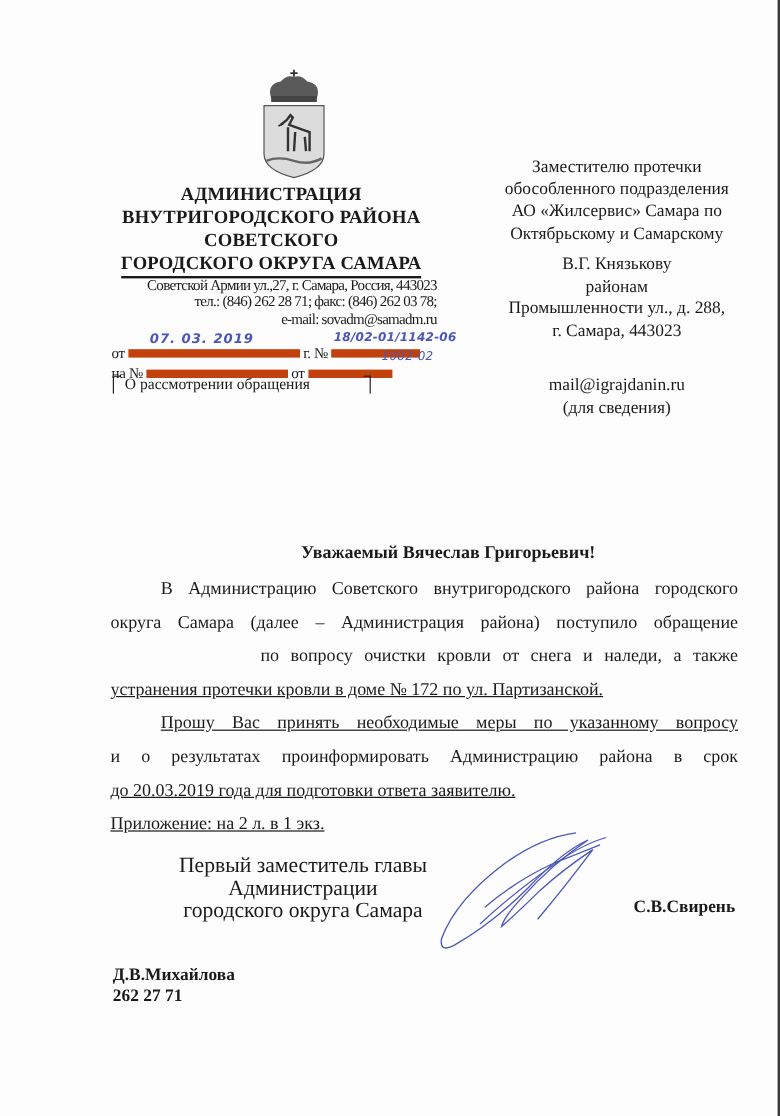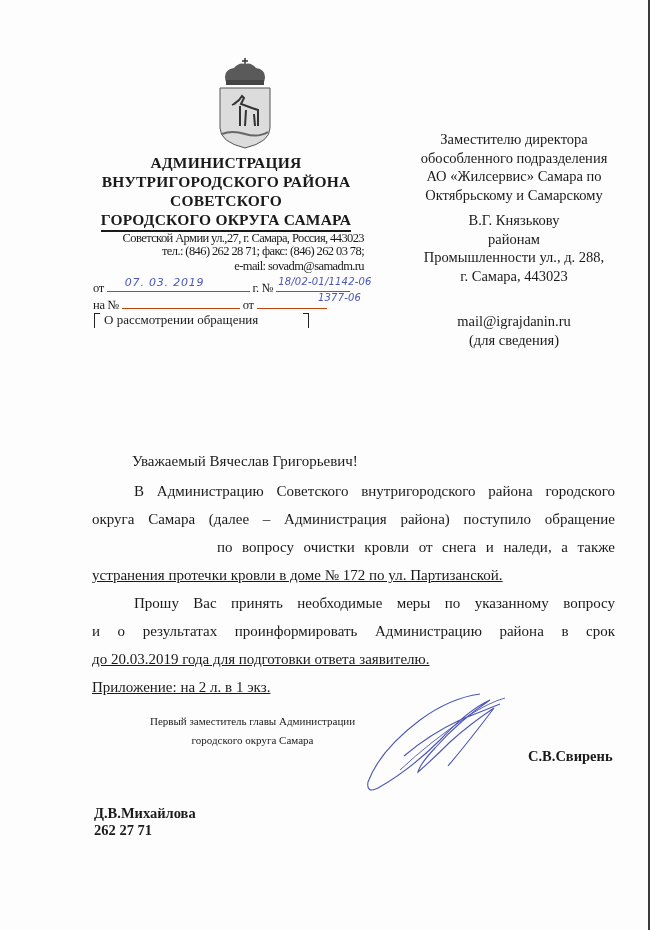--- a/index.html
+++ b/index.html
@@ -5,30 +5,30 @@
   html, body { margin:0; padding:0; }
   body { width:650px; height:930px; background:#fdfdfd; position:relative; overflow:hidden;
          font-family:"Liberation Serif","DejaVu Serif",serif; color:#1a1a1a; }
   .edge-right { position:absolute; right:0; top:0; width:2px; height:930px; background:#3a3a3a; }
   .abs { position:absolute; }
   .crest { left:212px; top:58px; width:66px; height:92px; }
   .org { left:88px; width:276px; text-align:center; font-weight:bold; font-size:15.5px; line-height:19px; letter-spacing:0.2px; }
   .org .u { border-bottom:2px solid #1a1a1a; display:inline-block; padding-bottom:1px; }
   .contact { left:88px; width:276px; text-align:right; font-size:12.5px; line-height:12.5px; letter-spacing:-0.6px; }
   .field { font-size:12.5px; letter-spacing:-0.3px; }
-  .uline { border-bottom:1px solid #c2410c; display:inline-block; height:12px; vertical-align:baseline; }
+  .uline { border-bottom:7px solid #c2410c; display:inline-block; height:12px; vertical-align:baseline;font-weight:bold; }
   .hand { font-family:"DejaVu Sans",sans-serif; font-style:italic; color:#4a56b8; font-size:11px; letter-spacing:0.8px; }
   .bracket-l { left:94px; top:313px; width:5px; height:14px; border-left:1px solid #222; border-top:1px solid #222; }
   .bracket-r { left:303px; top:313px; width:5px; height:14px; border-right:1px solid #222; border-top:1px solid #222; }
   .subject { left:104px; top:312px; font-size:13px; }
   .recipient { left:392px; width:244px; text-align:center; font-size:14.5px; line-height:18.5px; }
   .body-text { left:92px; width:523px; font-size:15px; }
   .para { text-align:justify; text-align-last:justify; line-height:28px; }
   .p-last { text-align:right; text-align-last:left;text-decoration:underline; }
-  .sign { font-size:11px; line-height:18.5px; text-align:center; }
+  .sign { font-size:18px; line-height:18.5px; text-align:center; }
   .small { font-size:14.5px; line-height:17px;font-weight:bold; }
 </style>
 </head>
 <body>
 
 <div class="edge-right"></div>
 
 <svg class="abs crest" viewBox="0 0 66 92">
   <line x1="33" y1="0" x2="33" y2="6" stroke="#333" stroke-width="1.5"></line>
   <line x1="30" y1="3" x2="36" y2="3" stroke="#333" stroke-width="1.5"></line>
@@ -56,53 +56,53 @@
 <div class="abs field" style="left:93px; top:279px;">
   <span>от</span>
   <span class="uline" style="width:143px; position:relative;">
     <span class="abs hand" style="left:18px; top:-3px;">07. 03. 2019</span>
   </span>
   <span>г. №</span>
   <span class="uline" style="width:74px; position:relative;">
     <span class="abs hand" style="left:2px; top:-3px; white-space:nowrap; font-size:10px; letter-spacing:0.2px;">18/02-01/1142-06</span>
   </span>
 </div>
-<div class="abs hand" style="left:318px; top:292px; font-size:10px; letter-spacing:0.2px;">1377-06</div>
+<div class="abs hand" style="left:318px; top:292px; font-size:10px; letter-spacing:0.2px;">1002-02</div>
 
 <div class="abs field" style="left:93px; top:296px;">
   <span>на №</span>
   <span class="uline" style="width:118px;"></span>
   <span>от</span>
   <span class="uline" style="width:70px;"></span>
 </div>
 
 <div class="abs bracket-l"></div>
 <div class="abs bracket-r"></div>
 <div class="abs subject">О рассмотрении обращения</div>
 
 <div class="abs recipient" style="top:130px;">
-  <div>Заместителю директора</div>
+  <div>Заместителю протечки</div>
   <div>обособленного подразделения</div>
   <div>АО «Жилсервис» Самара по</div>
   <div>Октябрьскому и Самарскому</div>
   <div style="margin-top:7px;">В.Г. Князькову</div>
   <div>районам</div>
   <div>Промышленности ул., д. 288,</div>
   <div>г. Самара, 443023</div>
   <div style="margin-top:27px;">mail@igrajdanin.ru</div>
   <div>(для сведения)</div>
 </div>
 
 <div class="abs body-text" style="top:452px;">
-  <div style="text-align:left; line-height:18px; padding-left:40px;">Уважаемый Вячеслав Григорьевич!</div>
+  <div style="text-align:center; line-height:18px; padding-left:40px;font-weight:bold;">Уважаемый Вячеслав Григорьевич!</div>
   <div class="para" style="margin-top:7px; padding-left:42px;">В Администрацию Советского внутригородского района городского</div>
   <div class="para">округа Самара (далее – Администрация района) поступило обращение</div>
   <div class="para" style="padding-left:125px;">по вопросу очистки кровли от снега и наледи, а также</div>
   <div class="para p-last">устранения протечки кровли в доме № 172 по ул. Партизанской.</div>
-  <div class="para" style="padding-left:42px;">Прошу Вас принять необходимые меры по указанному вопросу</div>
+  <div class="para" style="padding-left:42px;text-decoration:underline;">Прошу Вас принять необходимые меры по указанному вопросу</div>
   <div class="para">и о результатах проинформировать Администрацию района в срок</div>
   <div class="para p-last">до 20.03.2019 года для подготовки ответа заявителю.</div>
   <div class="para p-last">Приложение: на 2 л. в 1 экз.</div>
 </div>
 
 <div class="abs sign" style="left:100px; width:305px; top:712px;">
   <div>Первый заместитель главы Администрации</div>
   <div>городского округа Самара</div>
 </div>
 

